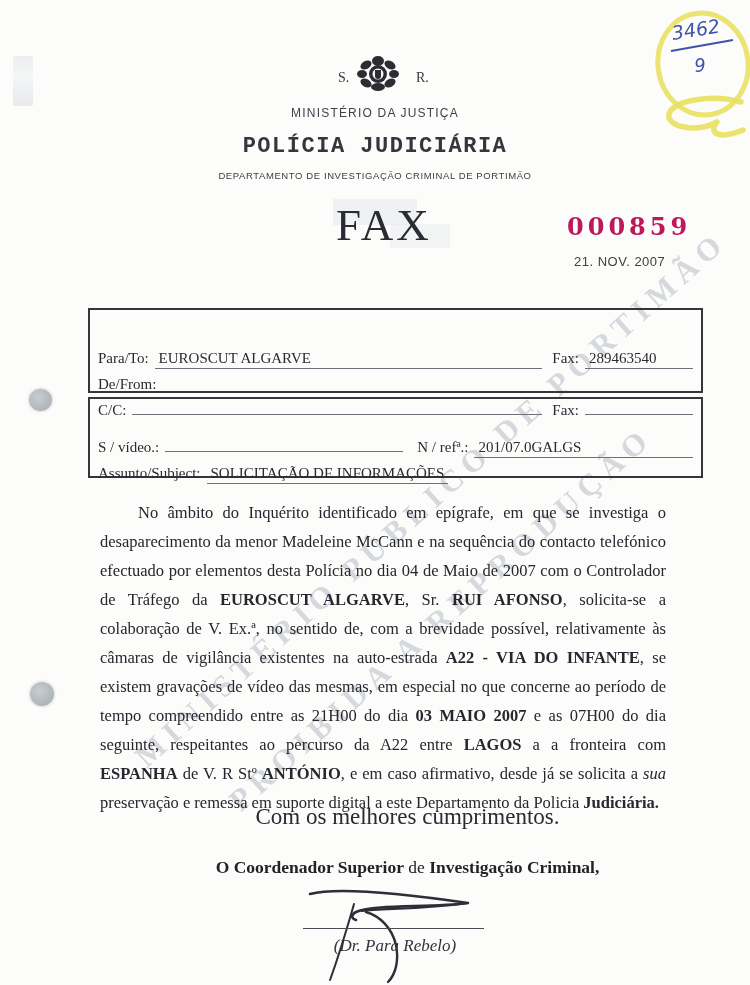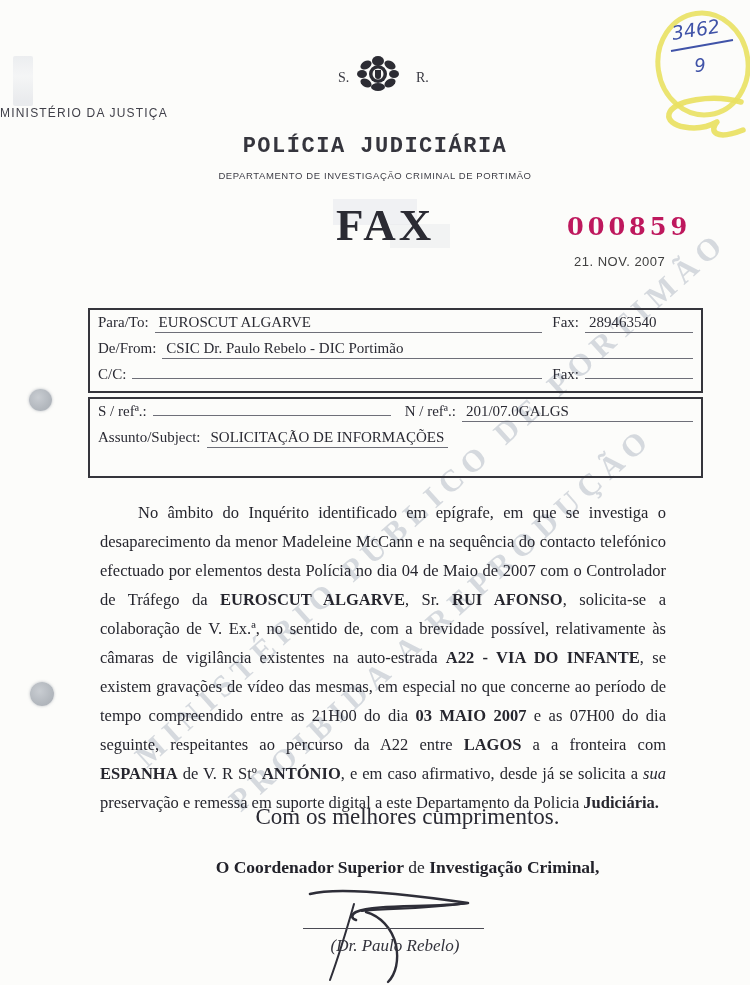--- a/index.html
+++ b/index.html
@@ -25,46 +25,46 @@
   
   .wm { white-space:nowrap; font-family:"Liberation Serif", serif;
     font-weight:700; color:rgba(156,165,180,.40);
     transform-origin:0 0; transform:rotate(-42deg); letter-spacing:7px;
     font-size:31px; pointer-events:none; }
   .wm1 { left:128px; top:748px; }
   .wm2 { left:222px; top:792px; }
 
   
   .sr-label { font-size:14px; color:#3a3a42; }
-  .ministry { left:0; top:106px; width:750px; 
+  .ministry { left:0; top:106px; width:750px; text-align:center;
     font-family:"Liberation Sans", sans-serif; font-size:12px;
     letter-spacing:1.2px; color:#41414a; }
   .org { left:0; top:134px; width:750px; text-align:center;
     font-family:Liberation Mono, monospace; font-size:22px;
     font-weight:600; letter-spacing:1.5px; color:#35353d; }
   .dept { left:0; top:170px; width:750px; text-align:center;
     font-family:"Liberation Sans", sans-serif; font-size:9.5px;
     letter-spacing:.6px; color:#3c3c45; }
 
-  .fax-title { left:336px; top:199px; font-weight:bold; font-size:45px;
+  .fax-title { left:336px; top:199px; font-weight:normal; font-size:45px;
     letter-spacing:3px; color:#2b2b33; }
   .fax-bg1 { left:333px; top:199px; width:84px; height:26px; background:#e6e8ec; opacity:.55; }
   .fax-bg2 { left:390px; top:224px; width:60px; height:24px; background:#e6e8ec; opacity:.45; }
 
   .stamp-number { left:567px; top:212px; font-family:"DejaVu Serif", serif;
     font-weight:bold; font-size:24px; letter-spacing:4px; color:#be185d; }
   .stamp-date { left:574px; top:254px; font-family:Liberation Sans, sans-serif;
     font-size:13px; letter-spacing:.5px; color:#404040; }
 
   
   .fbox { border:2px solid #35353c; background:transparent; padding:4px 8px 2px 8px; }
   .box1 { left:88px; top:308px; width:615px; height:85px; }
   .box2 { left:88px; top:397px; width:615px; height:81px; }
   .frow { display:flex; align-items:baseline; height:26px; font-size:15px; color:#2a2a33; }
-  .flabel { white-space:nowrap; }
+  .flabel { white-space:nowrap;margin-top:36px; }
   .fval { border-bottom:1.2px solid #6e6f78; margin-left:6px; padding:0 4px 1px 4px;
     white-space:nowrap; overflow:hidden; }
   .grow { flex:1 1 auto; }
 
   
   .body-text { left:100px; top:498px; width:566px;
     font-size:16.5px; line-height:29px; text-align:justify;
     text-indent:38px; color:#26262e; }
   .s-b { font-weight:bold; }
   .s-i { font-style:italic; }
@@ -126,33 +126,32 @@
 
 <div class="abs fbox box1">
   <div class="frow">
     <span class="flabel">Para/To:</span>
     <span class="fval grow">EUROSCUT ALGARVE</span>
     <span class="flabel" style="margin-left:10px;">Fax:</span>
     <span class="fval" style="width:108px;">289463540</span>
   </div>
   <div class="frow">
     <span class="flabel">De/From:</span>
-    <span class="fval grow">CSIC Dr. Paulo Rebelo - DIC Portimão</span>
   </div>
   <div class="frow">
     <span class="flabel">C/C:</span>
     <span class="fval grow"></span>
     <span class="flabel" style="margin-left:10px;">Fax:</span>
     <span class="fval" style="width:108px;"></span>
   </div>
 </div>
 
 <div class="abs fbox box2">
   <div class="frow">
-    <span class="flabel">S / refª.:</span>
+    <span class="flabel">S / vídeo.:</span>
     <span class="fval" style="width:238px;"></span>
     <span class="flabel" style="margin-left:14px;">N / refª.:</span>
     <span class="fval grow">201/07.0GALGS</span>
   </div>
   <div class="frow">
     <span class="flabel">Assunto/Subject:</span>
     <span class="fval" style="flex:0 0 auto;">SOLICITAÇÃO DE INFORMAÇÕES</span>
   </div>
 </div>
 
@@ -161,21 +160,21 @@
 <div class="abs salutation">Com os melhores cumprimentos.</div>
 <div class="abs coord-title"><span class="s-b">O Coordenador Superior</span><span> de </span><span class="s-b">Investigação Criminal,</span></div>
 
 <svg class="abs" style="left:280px; top:870px;" width="240" height="115" viewBox="0 0 240 115">
   <path class="ink" stroke-width="2.6" d="M30 24 C 60 16, 140 26, 188 33 C 150 38, 95 34, 76 42 C 72 44, 70 48, 76 50"></path>
   <path class="ink" stroke-width="2.2" d="M188 33 C 140 40, 100 38, 82 41"></path>
   <path class="ink" stroke-width="2.4" d="M86 42 C 100 46, 112 58, 116 75 C 119 90, 116 104, 108 112"></path>
   <path class="ink" stroke-width="2.0" d="M74 34 C 66 62, 58 88, 50 110"></path>
 </svg>
 <div class="abs sig-line"></div>
-<div class="abs signatory">(Dr. Paulo Rebelo)</div>
+<div class="abs signatory">(Dr. Para Rebelo)</div>
 
 <svg class="abs" style="left:635px; top:0;" width="115" height="150" viewBox="0 0 115 150">
   <ellipse cx="68" cy="64" rx="45" ry="51" class="hl" stroke-width="5" opacity=".9" transform="rotate(-8 68 64)"></ellipse>
   <path class="hl" stroke-width="5.5" opacity=".92" d="M106 102 C 78 94, 38 100, 34 114 C 31 127, 62 133, 82 122 C 74 131, 80 141, 108 130"></path>
   <g>
     <text class="pen" x="38" y="40" font-size="19" transform="rotate(-9 38 40)">3462</text>
     <line x1="36" y1="51" x2="98" y2="40" stroke="#4053a8" stroke-width="1.8"></line>
     <text class="pen" x="60" y="72" font-size="18" transform="rotate(-6 60 72)">9</text>
   </g>
 </svg>

